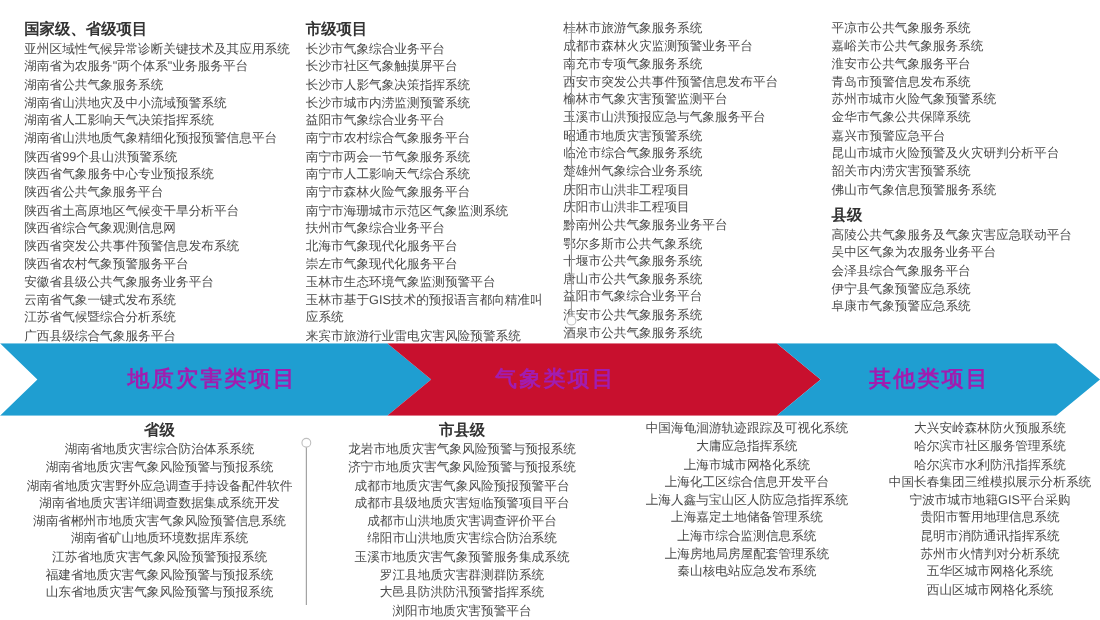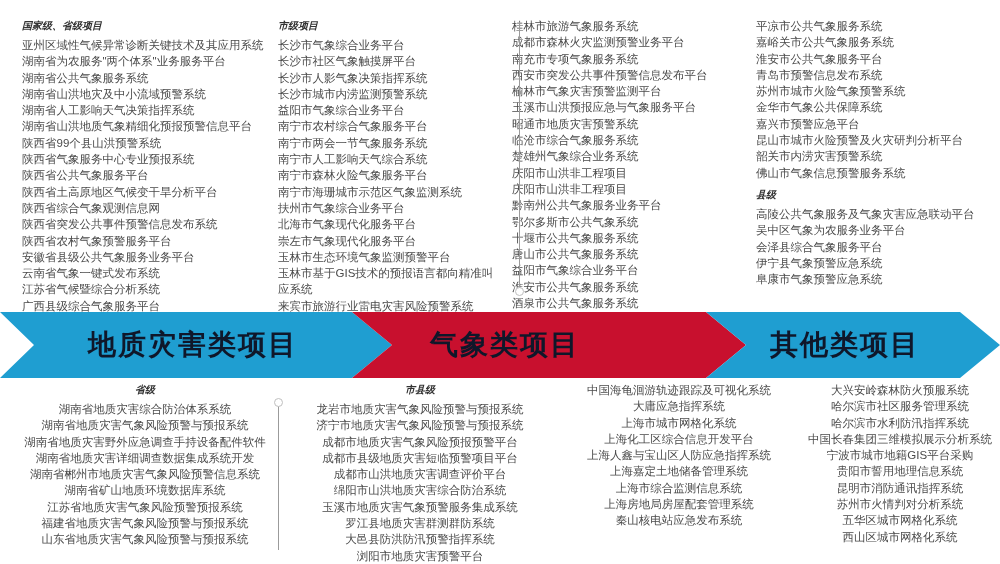--- a/index.html
+++ b/index.html
@@ -35,26 +35,25 @@
   .col {
     box-sizing: border-box;
     padding: 0 6px 0 0;
   }
   .col-1 { width: 264px; padding-left: 22px; }
   .col-2 { width: 240px; padding-left: 14px; }
   .col-3 { width: 242px; padding-left: 8px; }
   .col-4 { width: 254px; padding-left: 10px; }
 
   .col-head {
-    font-size: 10px;
+    font-size: 14px;
     font-weight: bold;
     color: #333333;
     margin-bottom: 3px;
     line-height: 16px;
-    font-style: italic;
   }
   .col-head.sub {
     margin-top: 6px;
   }
   .item {
     font-size: 11.5px;
     line-height: 16.3px;
     color: #4a4a4a;
     white-space: nowrap;
   }
@@ -67,23 +66,23 @@
     top: 312px;
     width: 1000px;
     height: 66px;
   }
   .band svg { display: block; }
   .band-label {
     position: absolute;
     top: 0;
     height: 66px;
     line-height: 66px;
-    font-size: 28px;
+    font-size: 20px;
     font-weight: bold;
-    color: #0f172a;
+    color: #a21caf;
     letter-spacing: 2px;
     text-align: center;
   }
   .lbl-geo   { left: 78px;  width: 230px; }
   .lbl-met   { left: 400px; width: 210px; }
   .lbl-other { left: 730px; width: 230px; }
 
   
   .dot {
     position: absolute;

